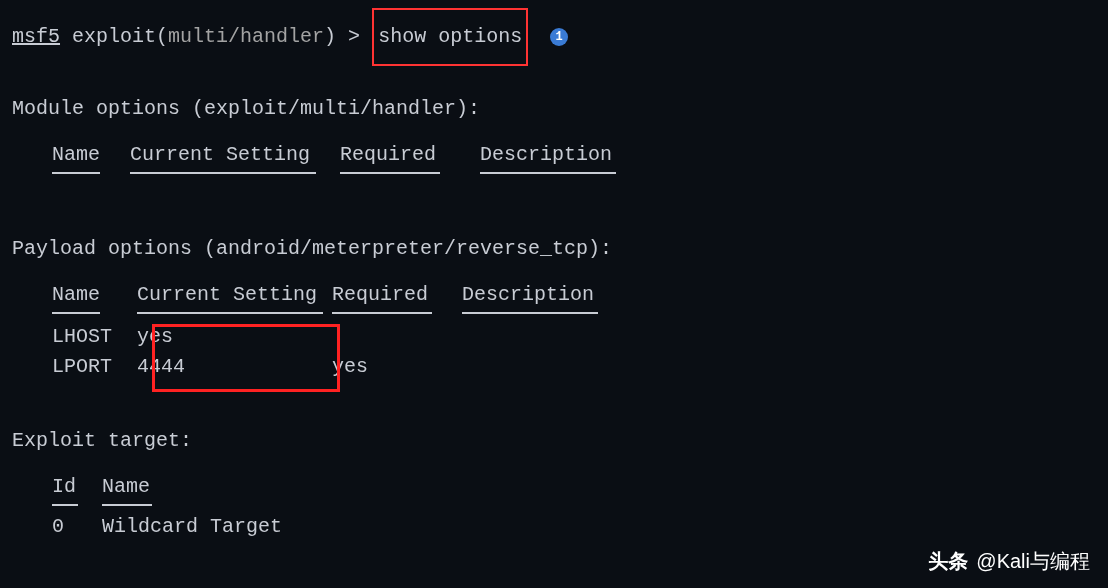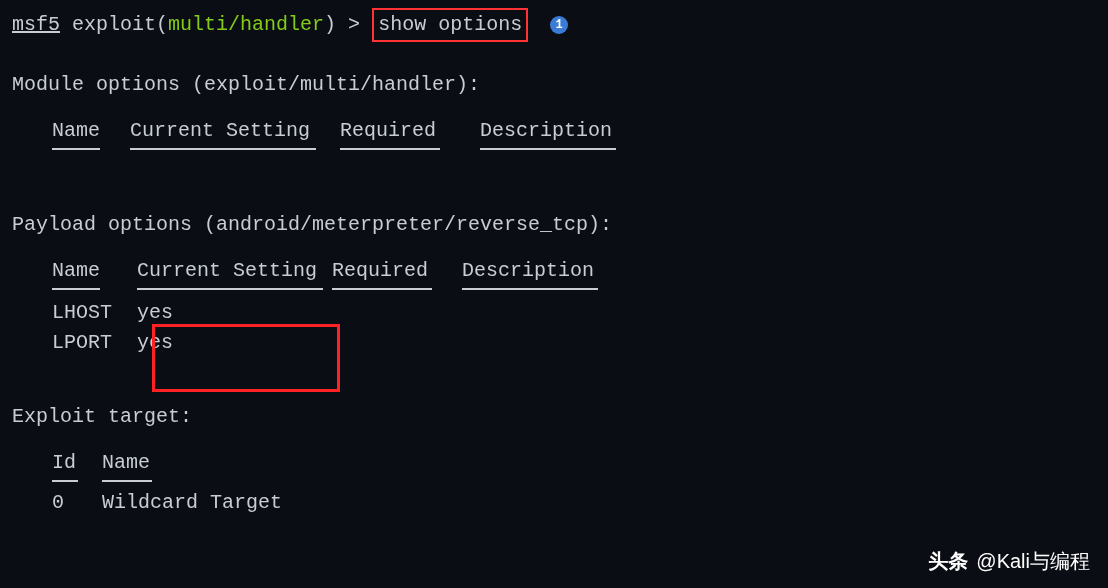--- a/index.html
+++ b/index.html
@@ -20,25 +20,25 @@
       overflow: hidden;
     }
     .prompt-line {
       margin-bottom: 28px;
     }
     .underline {
       text-decoration: underline;
       margin-top: 26px;
     }
     .red-text {
-      color: #84cc16;
+      color: #a3a3a3;
     }
     .cmd-box {
       border: 2px solid #ff3333;
-      padding: 0 4px;
+      padding: 12px 4px;
       display: inline-block;
       font-family: Liberation Mono, monospace;
     }
     .badge {
       display: inline-flex;
       width: 18px;
       height: 18px;
       border-radius: 50%;
       background: #3a7bd5;
       color: #fff;
@@ -192,20 +192,21 @@
       <div class="col-u underline-desc"></div>
     </div>
   </div>
   <div style="height:8px;"></div>
   <div class="payload-row">
     <div class="p-name">LHOST</div>
     <div class="p-required">yes</div>
   </div>
   <div class="payload-row">
     <div class="p-name">LPORT</div>
+    <div class="p-setting">4444</div>
     <div class="p-required">yes</div>
   </div>
 </div>
 
 <div class="red-box"></div>
 
 <div class="spacer-md"></div>
 
 <div class="section-title">Exploit target:</div>
 

